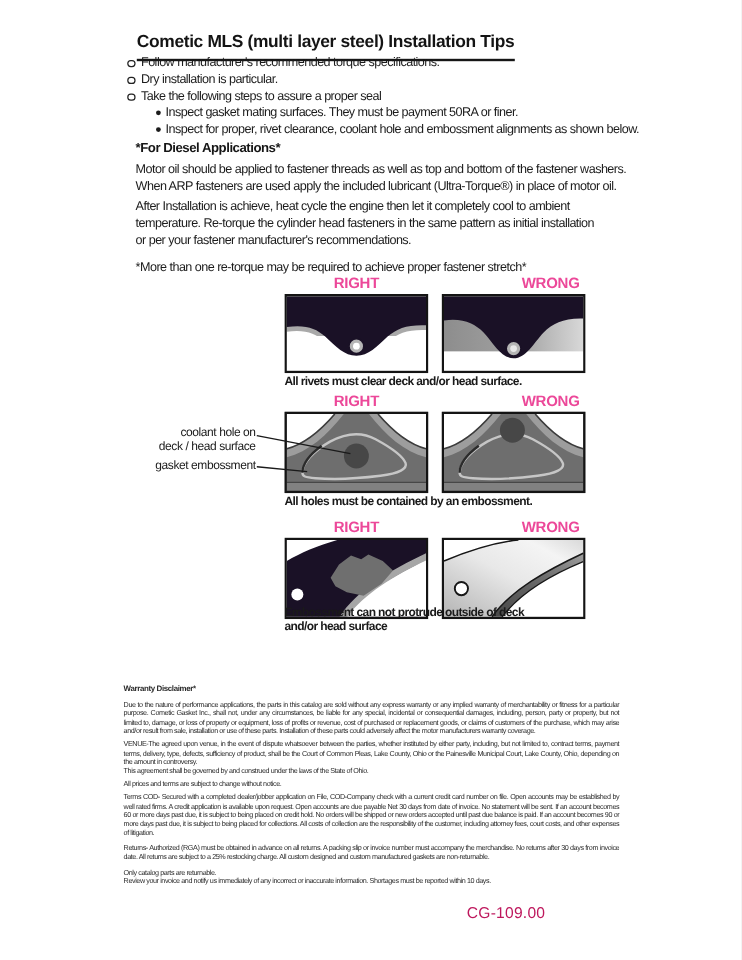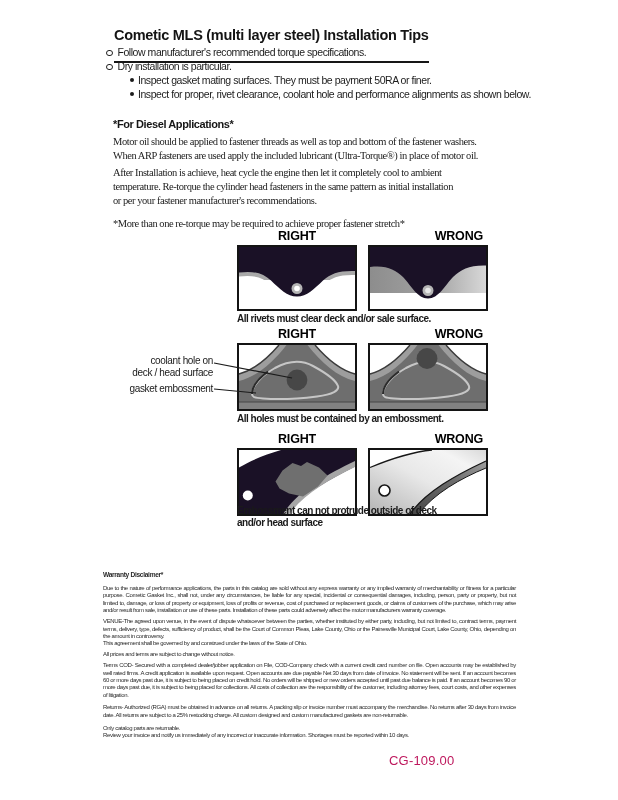--- a/index.html
+++ b/index.html
@@ -5,40 +5,40 @@
   html,body{margin:0;padding:0;background:#e9e9e9;}
   .page{
     position:relative;width:618px;height:800px;background:#ffffff;
     font-family:"Liberation Sans","DejaVu Sans",sans-serif;color:#1f1f1f;
     overflow:hidden;margin:0 auto;
   }
   
   .title-wrap{position:absolute;left:114px;top:26px;}
   .title{
     display:inline-block;font-size:14.5px;font-weight:bold;letter-spacing:-0.3px;
-    border-bottom:2px solid #161616;padding-bottom:18px;color:#141414;
+    border-bottom:2px solid #161616;padding-bottom:6px;color:#141414;
   }
   
   .tips{position:absolute;left:106px;top:46px;margin:0;padding:0;list-style:none;}
   .tips li{display:flex;align-items:flex-start;height:14px;
     font-size:10.5px;letter-spacing:-0.45px;white-space:nowrap;color:#1c1c1c;}
   .marker{flex:0 0 auto;}
   .marker.ring{width:4.5px;height:4.5px;border:1px solid #222;border-radius:50%;margin:3.5px 5px 0 0;}
   .marker.dot{width:4px;height:4px;background:#1b1b1b;border-radius:50%;margin:4px 4px 0 0;}
   .tips li.lvl2{margin-left:24px;}
   
   .diesel{position:absolute;left:113px;top:118px;width:430px;}
   .diesel .h2{font-size:11px;font-weight:bold;letter-spacing:-0.4px;color:#161616;margin:0 0 5px 0;}
-  .diesel p{margin:0 0 4px 0;font-size:10.5px;letter-spacing:-0.45px;line-height:13.7px;white-space:pre-line;color:#1c1c1c;font-family:Liberation Serif, serif;}
+  .diesel p{margin:0 0 4px 0;font-size:10.5px;letter-spacing:-0.45px;line-height:13.7px;white-space:pre-line;color:#1c1c1c;}
   .diesel p.note{margin-top:9px;}
   
   .dgrow{position:absolute;left:237px;width:251px;}
   .dgrow.r1{top:229px;} .dgrow.r2{top:327px;} .dgrow.r3{top:432px;}
   .dg-label{position:absolute;top:0;width:120px;text-align:center;
-    font-size:12.5px;font-weight:bold;letter-spacing:-0.2px;color:#000000;}
+    font-size:12.5px;font-weight:bold;letter-spacing:-0.2px;color:#ec4899;}
   .dg-label.l1{left:0;} .dg-label.l2{left:126px;text-align:right;}
   .dg-box{position:absolute;top:16px;}
   .dg-box.b1{left:0;} .dg-box.b2{left:131px;}
   .dg-box svg{display:block;}
   .dg-caption{position:absolute;left:0;white-space:pre-line;
     font-size:10px;font-weight:bold;letter-spacing:-0.5px;line-height:12px;color:#1a1a1a;width:260px;}
   .dgrow.r1 .dg-caption{top:84px;} .dgrow.r2 .dg-caption{top:86px;} .dgrow.r3 .dg-caption{top:73px;}
   
   .ann{position:absolute;left:100px;width:113px;text-align:right;
     font-size:10px;letter-spacing:-0.35px;line-height:11.5px;white-space:pre-line;color:#1a1a1a;}
@@ -65,27 +65,31 @@
 
   <ul class="tips">
     <li class="lvl1">
       <span class="marker ring"></span>
       <span>Follow manufacturer's recommended torque specifications.</span>
     </li>
     <li class="lvl1">
       <span class="marker ring"></span>
       <span>Dry installation is particular.</span>
     </li>
+    <li class="lvl1">
+      <span class="marker ring"></span>
+      <span>Take the following steps to assure a proper seal</span>
+    </li>
     <li class="lvl2">
       <span class="marker dot"></span>
       <span>Inspect gasket mating surfaces. They must be payment 50RA or finer.</span>
     </li>
     <li class="lvl2">
       <span class="marker dot"></span>
-      <span>Inspect for proper, rivet clearance, coolant hole and performance alignments as shown below.</span>
+      <span>Inspect for proper, rivet clearance, coolant hole and embossment alignments as shown below.</span>
     </li>
   </ul>
 
   <div class="diesel">
     <div class="h2">*For Diesel Applications*</div>
     <p>Motor oil should be applied to fastener threads as well as top and bottom of the fastener washers.
 When ARP fasteners are used apply the included lubricant (Ultra-Torque®) in place of motor oil.</p>
     <p>After Installation is achieve, heat cycle the engine then let it completely cool to ambient
 temperature. Re-torque the cylinder head fasteners in the same pattern as initial installation
 or per your fastener manufacturer's recommendations.</p>
@@ -117,21 +121,21 @@
         </defs>
         <rect width="120" height="66" fill="#ffffff"></rect>
         <rect x="2" y="2" width="116" height="46" fill="url(#gA)"></rect>
         <rect x="2" y="48" width="116" height="16" fill="#ffffff"></rect>
         <path d="M2 2 H118 V20.5 C101.5 20 93 24.5 85 32 C76.5 41 70.5 53.5 60 53.5 C49.5 53.5 43.5 41 35 32 C27 24.5 18.5 20 2 22 Z" fill="#1a1126"></path>
         <circle cx="60" cy="45.5" r="6.2" fill="#b5b5b5" stroke="#1a1126" stroke-width="1.4"></circle>
         <circle cx="60" cy="45.5" r="2.8" fill="#e8e8e8"></circle>
         <rect x="1" y="1" width="118" height="64" fill="none" stroke="#141414" stroke-width="2"></rect>
       </svg>
     </div>
-    <div class="dg-caption">All rivets must clear deck and/or sale surface.</div>
+    <div class="dg-caption">All rivets must clear deck and/or head surface.</div>
   </div>
 
   <div class="dgrow r2">
     <div class="dg-label l1">RIGHT</div>
     <div class="dg-label l2">WRONG</div>
     <div class="dg-box b1">
       <svg width="120" height="68" viewBox="0 0 120 68">
         <rect width="120" height="68" fill="#6e6e6e"></rect>
         <rect x="2" y="59" width="116" height="7" fill="#818181"></rect>
         <path d="M2 59 H118" stroke="#474747" stroke-width="1.2"></path>

